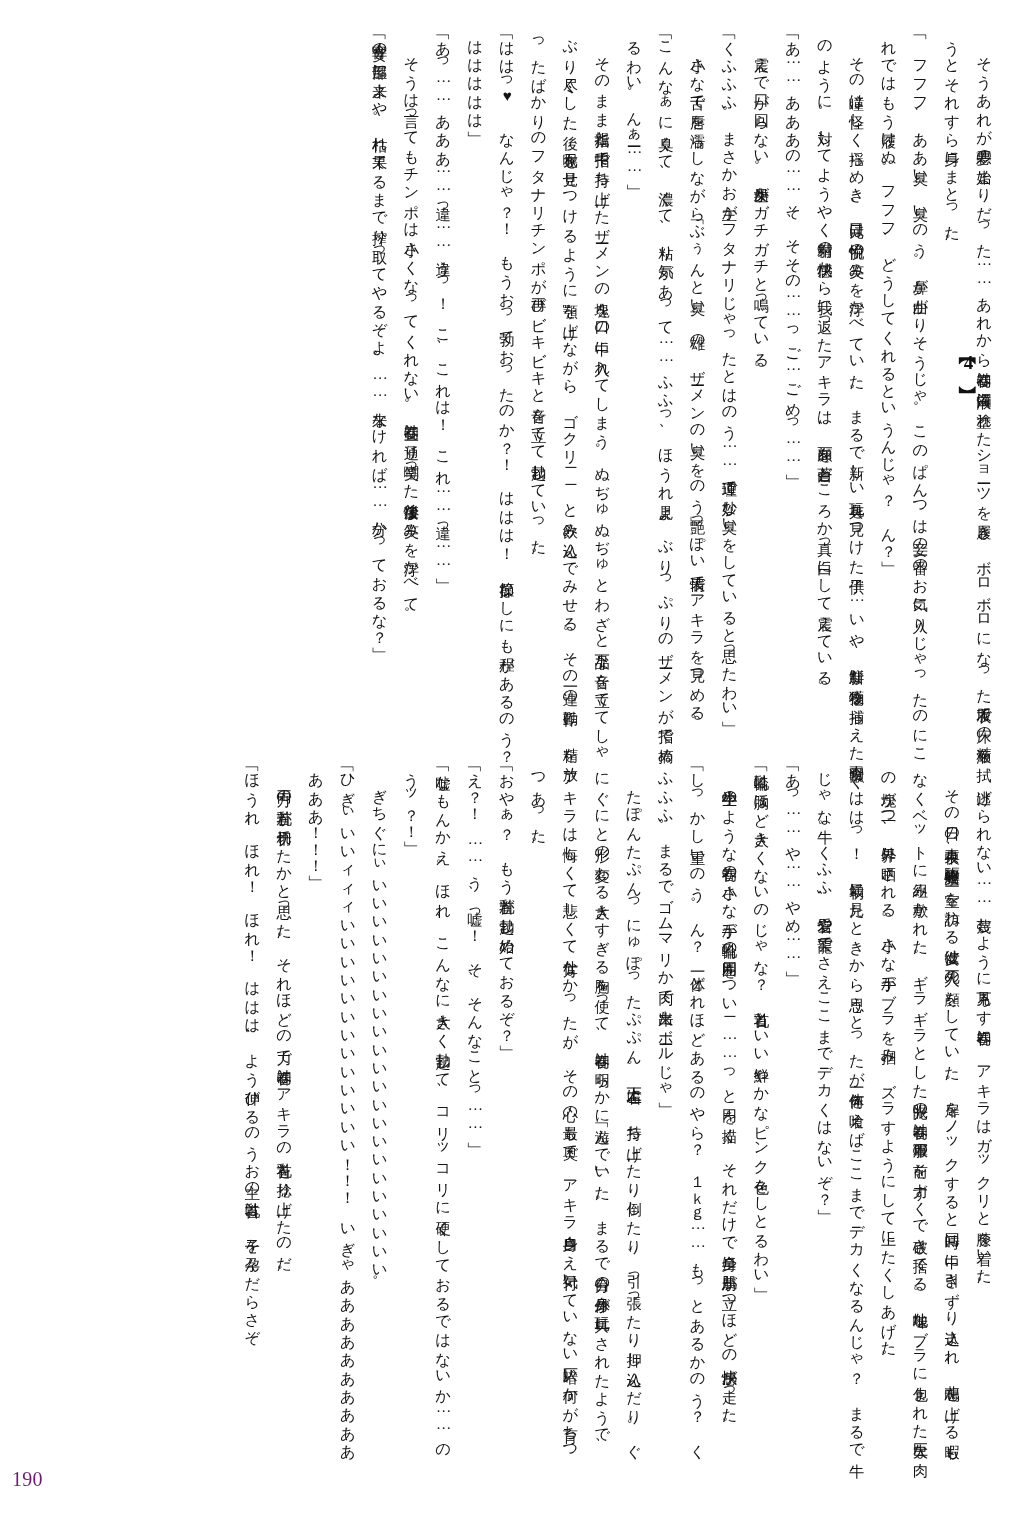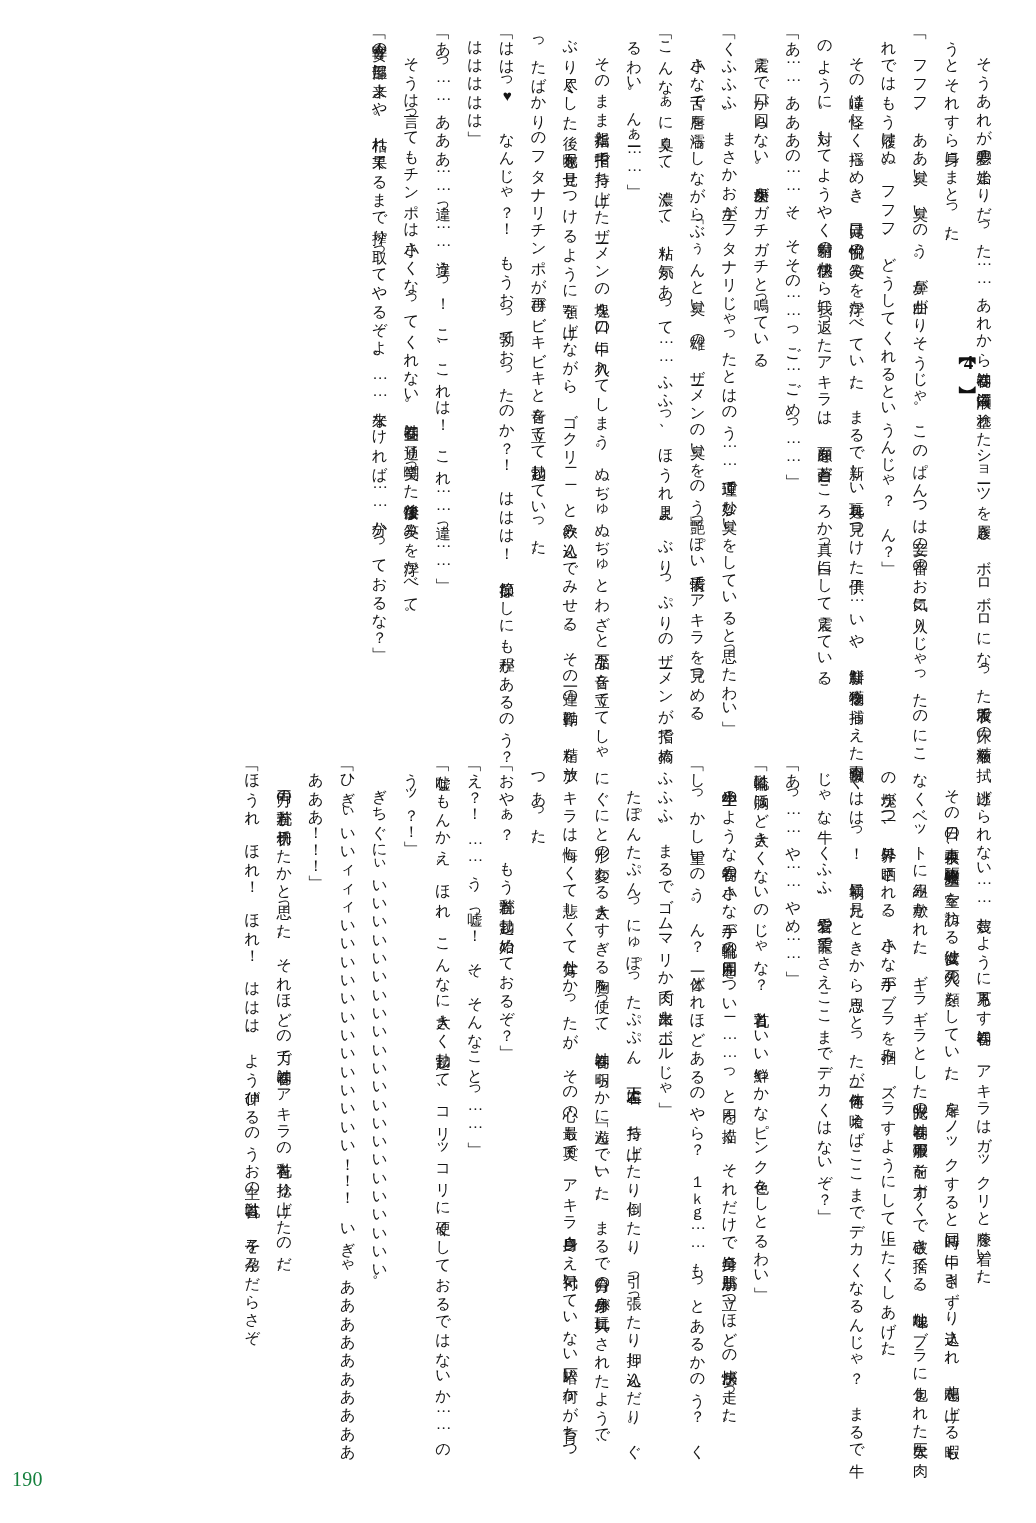--- a/index.html
+++ b/index.html
@@ -70,21 +70,21 @@
   }
 
   
   #folio {
     position: absolute;
     left: 12px;
     top: 1468px;
     font-family: "Liberation Serif", "DejaVu Serif", serif;
     font-size: 20px;
     letter-spacing: 0.01em;
-    color: #15803d;
+    color: #701a75;
   }
 
   
   .para {
     margin: 0;
     text-indent: 0;
   }
   .para + .para { margin: 0; }
 </style>
 </head>

